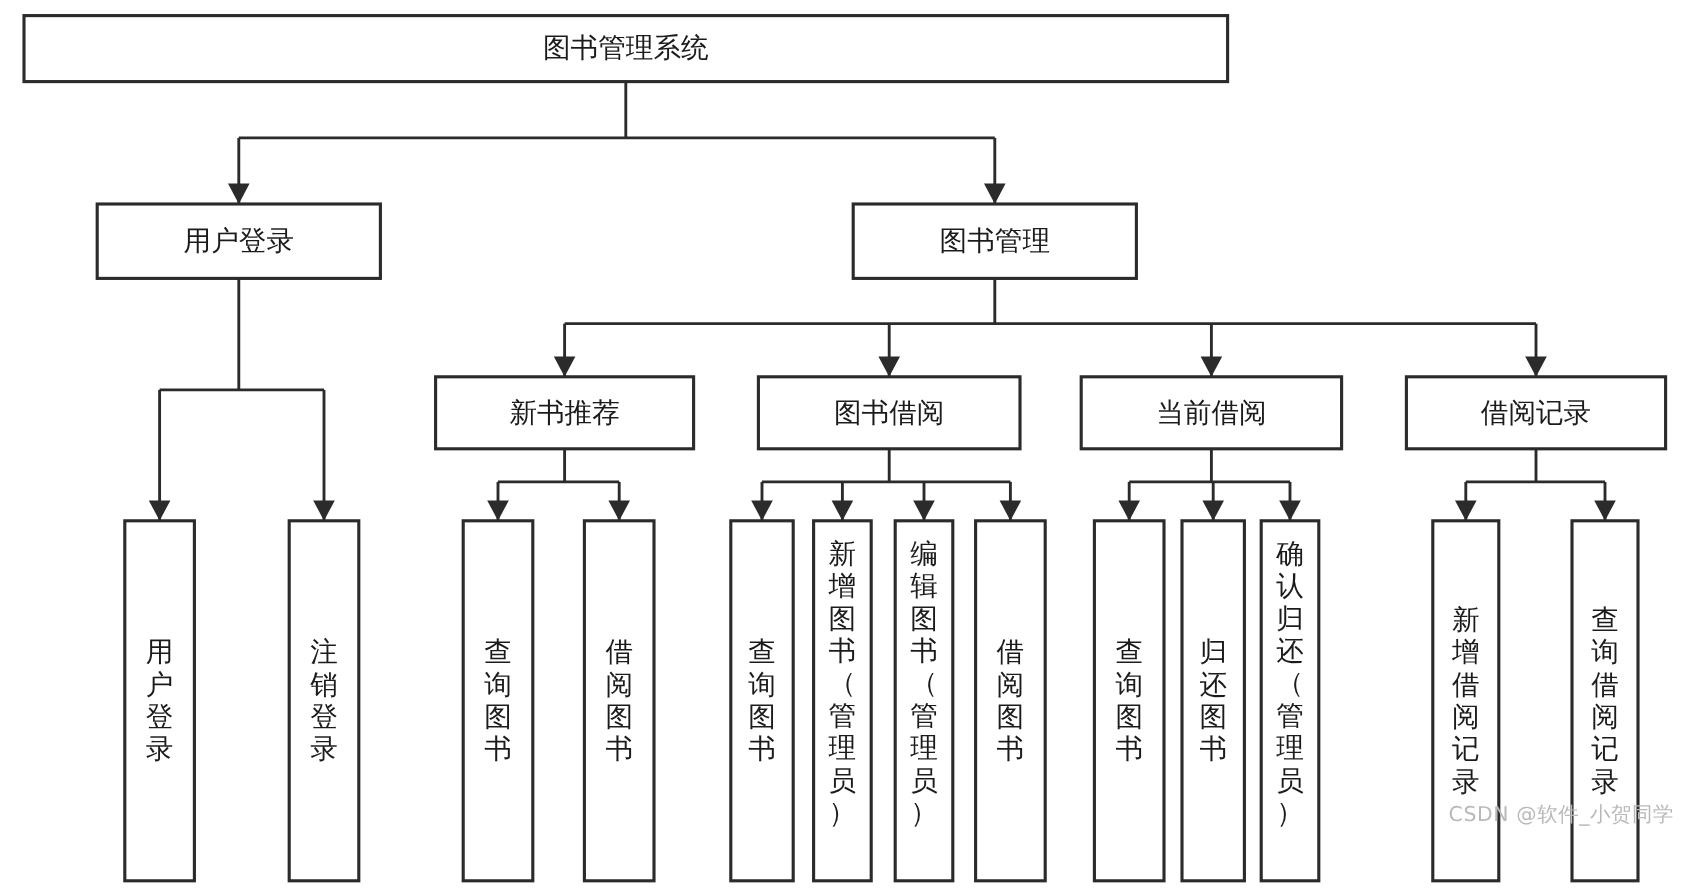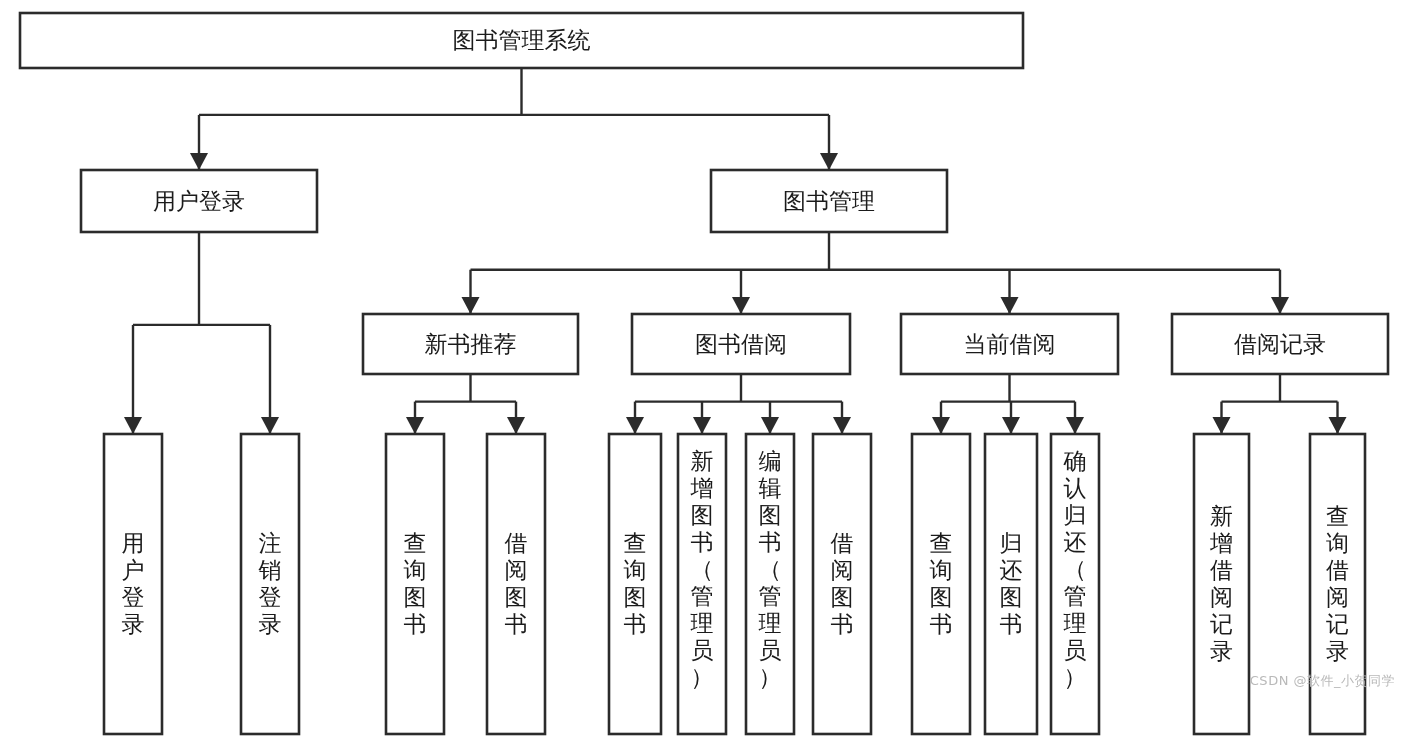--- a/index.html
+++ b/index.html
@@ -53,21 +53,21 @@
   }
   .arrow-head {
     fill: #2b2b2b;
     stroke: none;
   }
   .watermark-text {
     position: absolute;
     right: 10px;
     bottom: 6px;
     font-family: "DejaVu Sans", "Liberation Sans", sans-serif;
-    font-size: 13px;
+    font-size: 17px;
     color: #b9b9b9;
     white-space: nowrap;
     letter-spacing: 0.5px;
     user-select: none;
   }
 </style>
 </head>
 <body>
 
 <div id="diagram-root">

